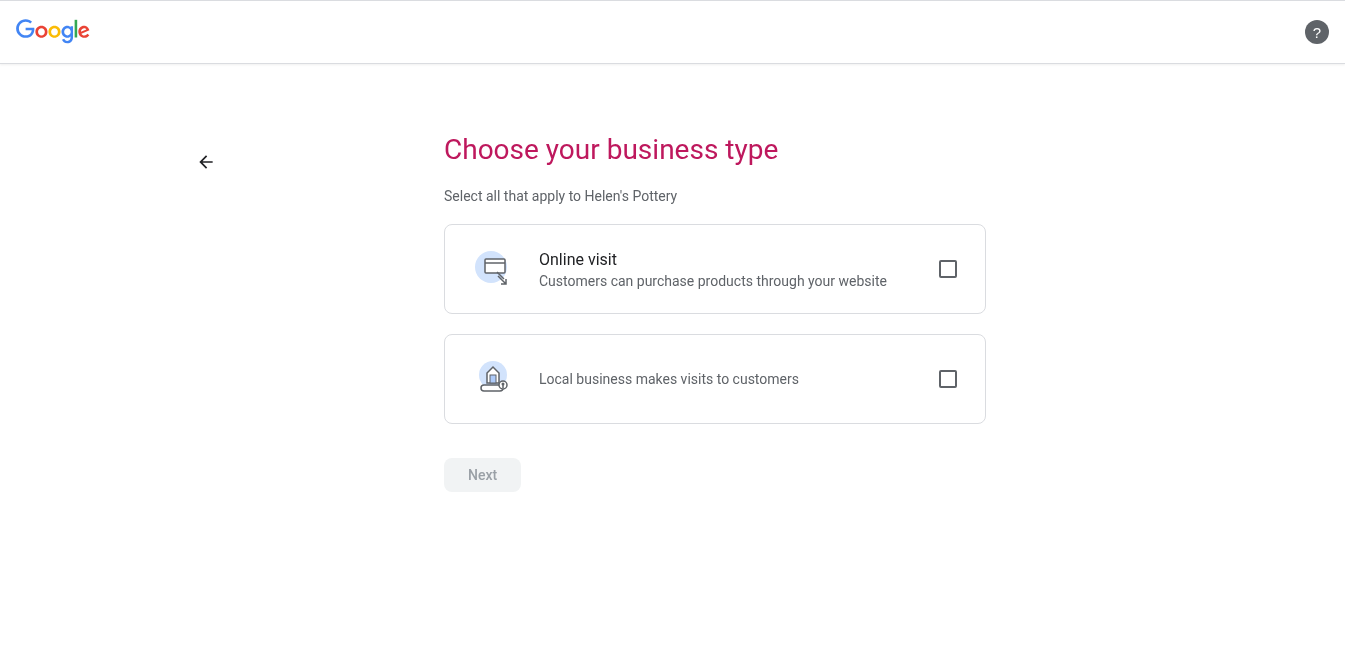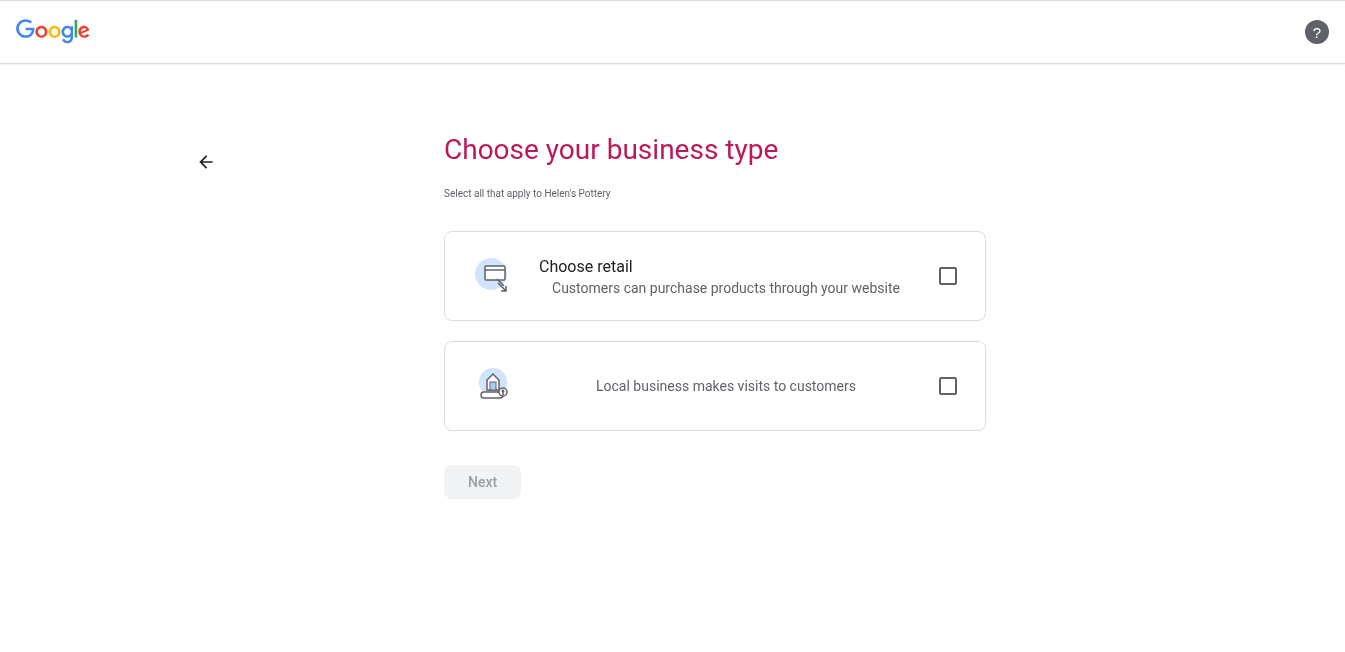--- a/index.html
+++ b/index.html
@@ -71,23 +71,23 @@
     }
     h1 {
       font-size: 28px;
       font-weight: 400;
       color: #be185d;
       line-height: 1.3;
       margin-bottom: 20px;
       letter-spacing: 0;
     }
     .subtitle {
-      font-size: 10px;
+      font-size: 14px;
       color: #5f6368;
-      margin-bottom: 32px;
+      margin-bottom: 20px;
     }
     .option {
       border: 1px solid #dadce0;
       border-radius: 8px;
       padding: 24px 28px;
       display: flex;
       align-items: center;
       gap: 26px;
       margin-bottom: 20px;
       cursor: pointer;
@@ -107,21 +107,20 @@
     }
     .option-title {
       font-size: 16px;
       color: #202124;
       margin-bottom: 4px;
       font-weight: 400;
     }
     .option-desc {
       font-size: 14px;
       color: #5f6368;
-      text-align: center;
     }
     .checkbox {
       width: 18px;
       height: 18px;
       border: 2px solid #5f6368;
       border-radius: 2px;
       flex-shrink: 0;
     }
     .next-btn {
       margin-top: 14px;
@@ -171,21 +170,21 @@
       <div class="option-icon">
         <svg width="40" height="40" viewBox="0 0 40 40">
           <circle cx="18" cy="18" r="16" fill="#d2e3fc"></circle>
           <rect x="12" y="10" width="20" height="14" rx="1" fill="#fff" stroke="#5f6368" stroke-width="1.5"></rect>
           <line x1="12" y1="14" x2="32" y2="14" stroke="#5f6368" stroke-width="1.5"></line>
           <path d="M25 27 L33 35 M33 30 L33 35 L28 35" fill="none" stroke="#5f6368" stroke-width="1.5"></path>
           <path d="M24 23 L31 30" fill="none" stroke="#5f6368" stroke-width="1.5"></path>
         </svg>
       </div>
       <div class="option-text">
-        <div class="option-title">Choose retail</div>
+        <div class="option-title">Online visit</div>
         <div class="option-desc">Customers can purchase products through your website</div>
       </div>
       <div class="checkbox"></div>
     </div>
 
 
     <div class="option">
       <div class="option-icon">
         <svg width="40" height="40" viewBox="0 0 40 40">
           <circle cx="20" cy="16" r="14" fill="#d2e3fc"></circle>

